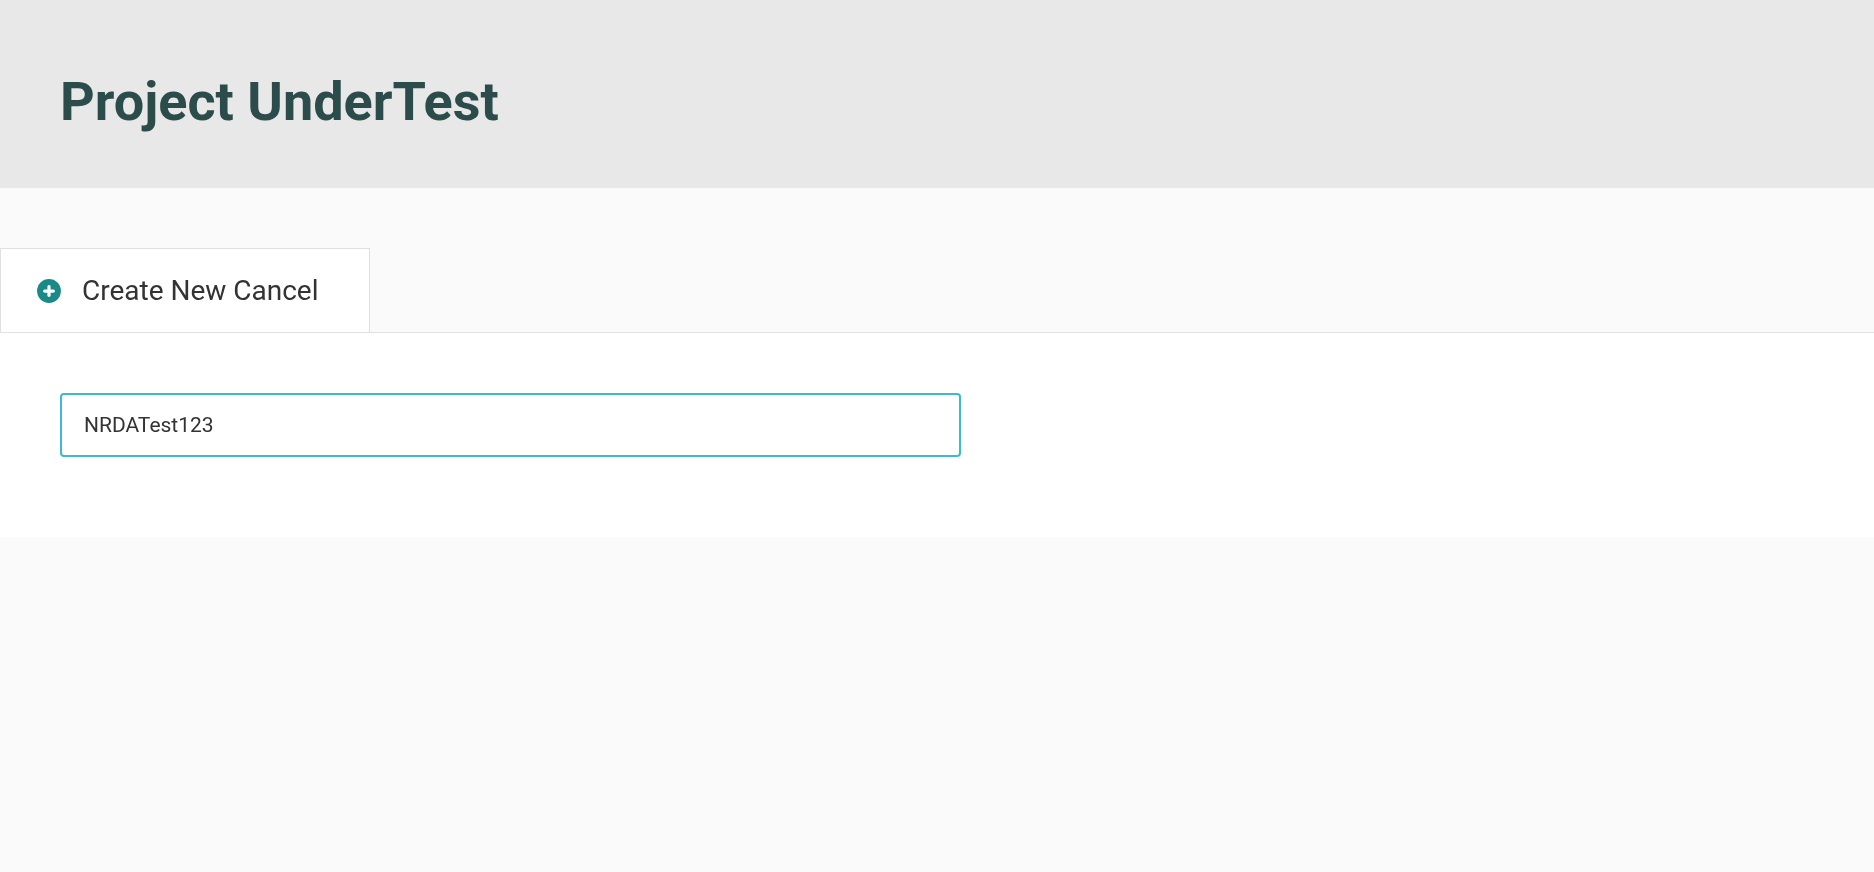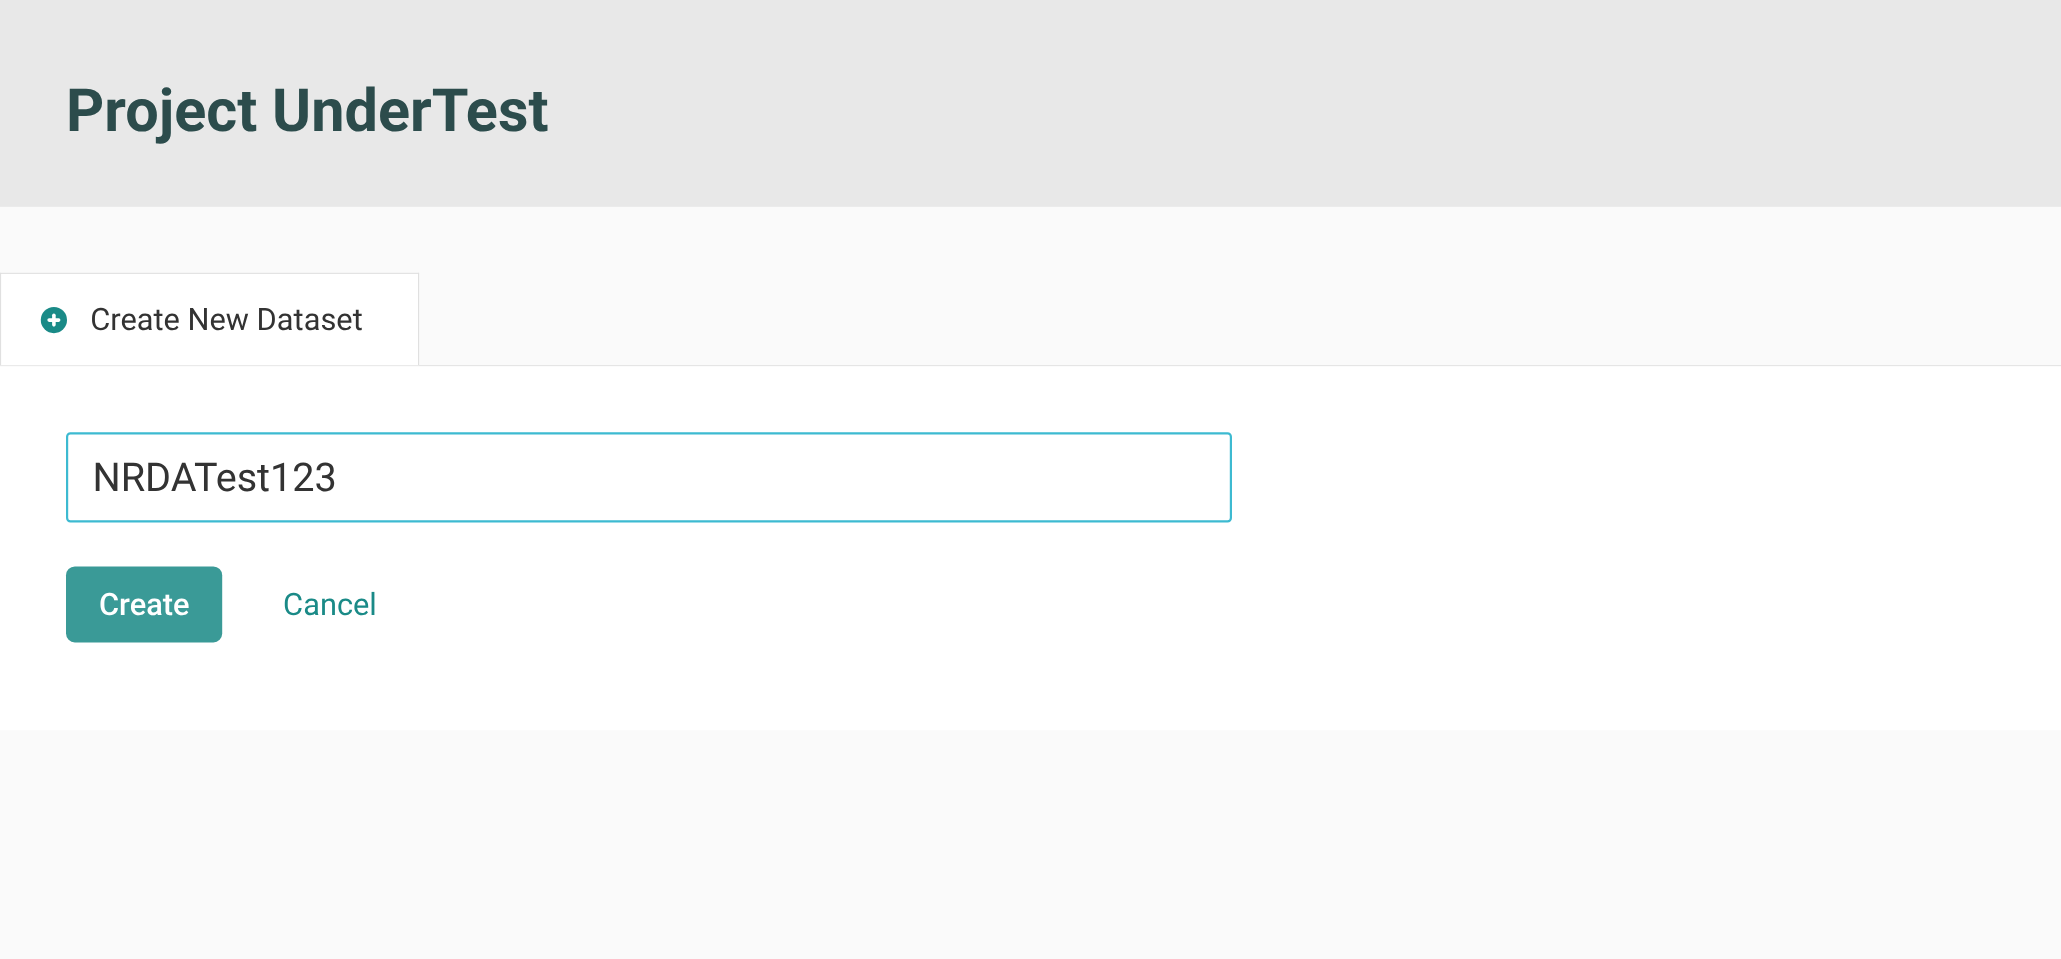--- a/index.html
+++ b/index.html
@@ -62,24 +62,24 @@
       padding: 60px 60px 80px 60px;
     }
     .form-label {
       font-size: 28px;
       font-weight: 400;
       color: #b0b0b0;
       margin-bottom: 12px;
       display: block;
     }
     .text-input {
-      width: 1060px;
+      width: 901px;
       max-width: 100%;
       padding: 18px 22px;
-      font-size: 36px;
+      font-size: 21px;
       color: #333333;
       border: 2px solid #3dbad1;
       border-radius: 4px;
       outline: none;
       font-family: inherit;
     }
     .button-row {
       margin-top: 40px;
       display: flex;
       align-items: center;
@@ -117,23 +117,19 @@
 
 <div class="tabs-container">
   <div class="tab">
     <span class="tab-icon">
       <svg viewBox="0 0 24 24" width="26" height="26">
         <circle cx="12" cy="12" r="11" fill="#1a8a87"></circle>
         <rect x="6.5" y="10.5" width="11" height="3" fill="#ffffff" rx="1.5"></rect>
         <rect x="10.5" y="6.5" width="3" height="11" fill="#ffffff" rx="1.5"></rect>
       </svg>
     </span>
-    <span class="tab-label">Create New Dataset</span>
+    <span class="tab-label">Create New Cancel</span>
   </div>
 </div>
 
 <div class="content-panel">
   <input type="text" class="text-input" value="NRDATest123" style="">
-  <div class="button-row">
-    <button class="btn-primary">Create</button>
-    <button class="btn-link">Cancel</button>
-  </div>
 </div>
 
 </body></html>

